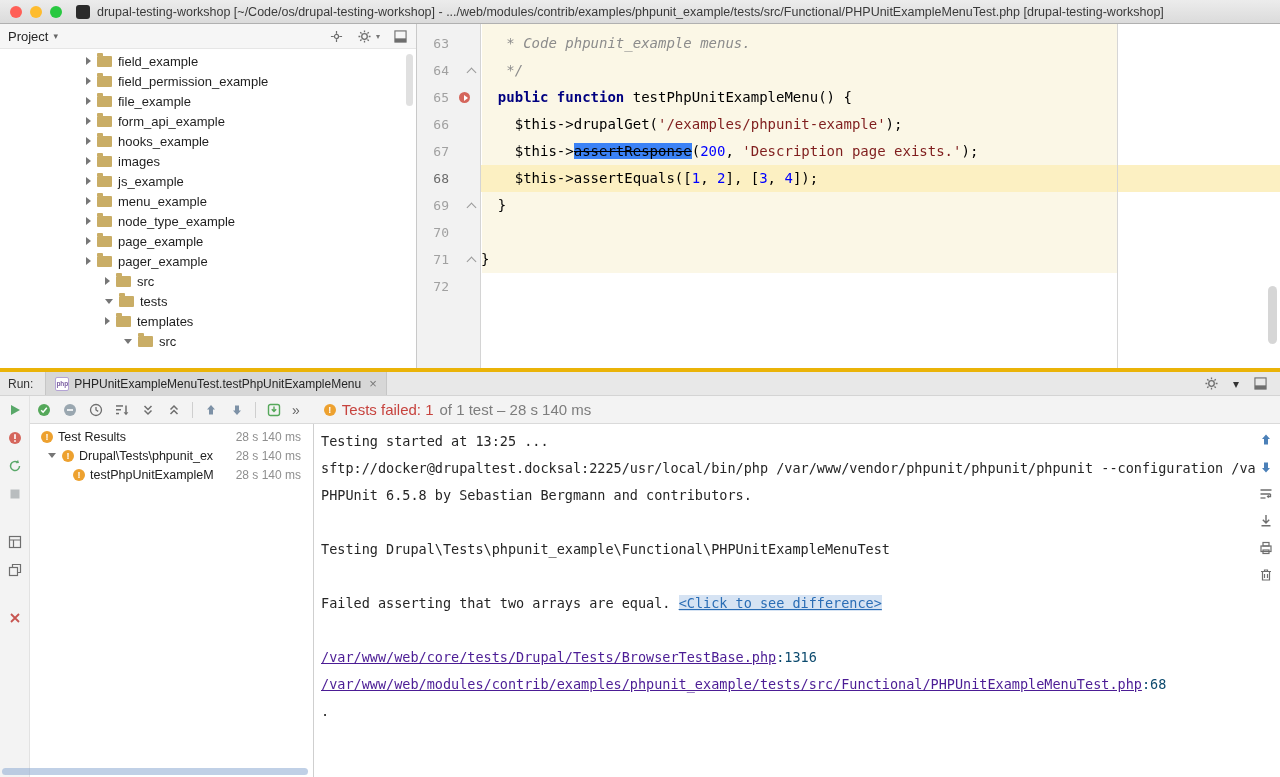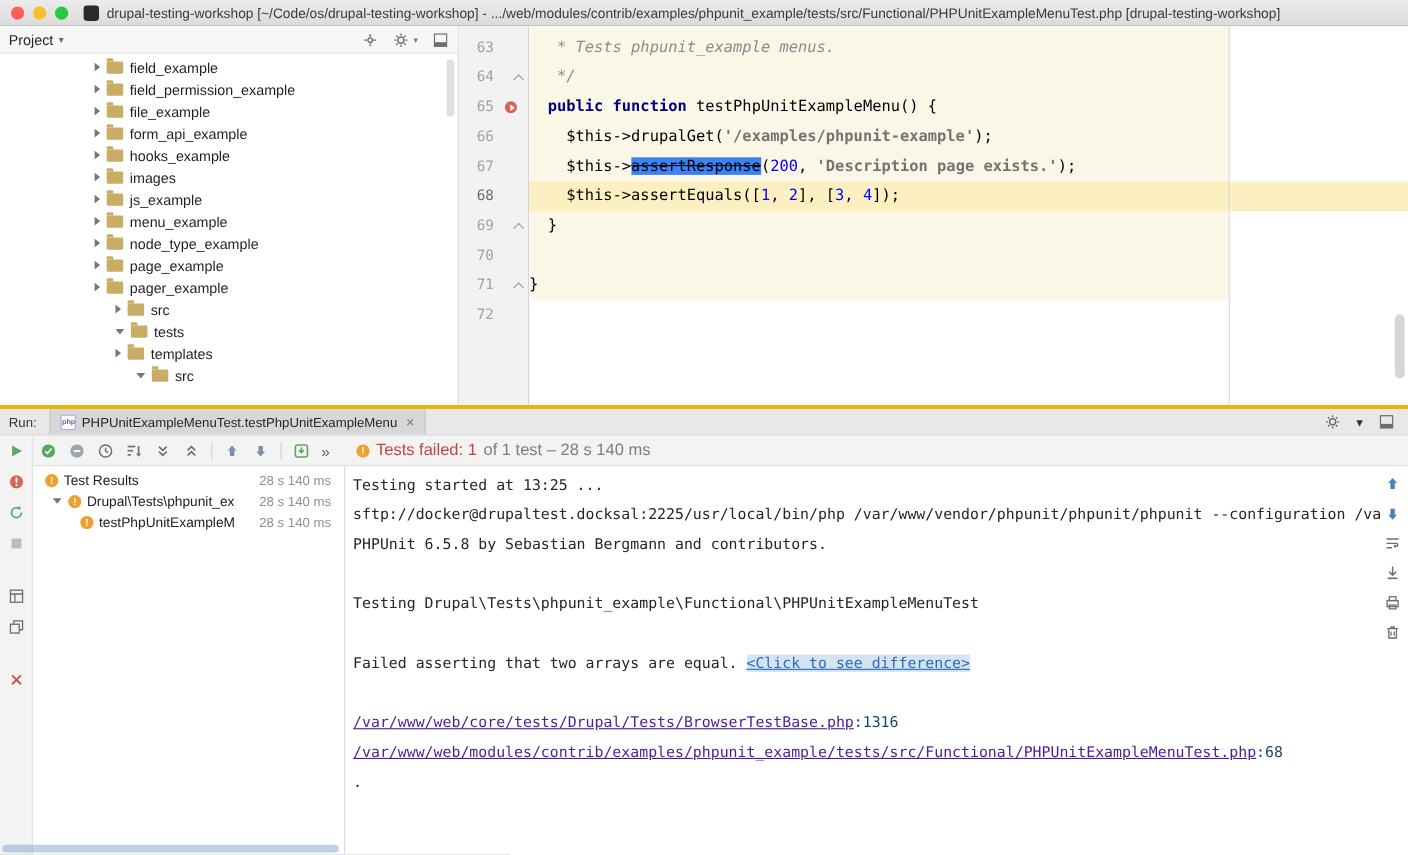--- a/index.html
+++ b/index.html
@@ -45,21 +45,21 @@
   .lnum{width:40px;flex:0 0 40px;text-align:right;padding-right:8px;color:#a1a1a1;font-size:13px;}
   .lnum.cur{color:#6b6b6b;}
   .gicon{width:24px;flex:0 0 24px;position:relative;}
   .gicon.fail::before{content:"";position:absolute;left:2px;top:8px;width:11px;height:11px;border-radius:50%;background:#d5665c;}
   .gicon.fail::after{content:"";position:absolute;left:6.5px;top:10.5px;border-left:4px solid #fff;border-top:3px solid transparent;border-bottom:3px solid transparent;}
   .gicon.fold::before{content:"";position:absolute;right:6px;top:12px;width:6px;height:6px;border-left:1.5px solid #9a9a9a;border-top:1.5px solid #9a9a9a;transform:rotate(45deg);}
   .ecode{flex:1;white-space:pre;color:#000;}
   .eline.hl .ecode{background:#fcf0c2;}
   .tok-comment{color:#8c8c8c;font-style:italic;}
   .tok-keyword{color:#000080;font-weight:bold;}
-  .tok-string{color:#737373;font-weight:bold;}
+  .tok-string{color:#7f1d1d;font-weight:normal;}
   .tok-number{color:#0000ff;}
   .tok-deprecated{background:#3b82f6;text-decoration:line-through;}
   .escroll{position:absolute;right:3px;top:262px;width:9px;height:58px;border-radius:5px;background:rgba(0,0,0,.16);z-index:4;}
 
   
   .runpanel{flex:1 1 auto;display:flex;flex-direction:column;border-top:4px solid #eab308;min-height:0;}
   .runtabs{height:24px;flex:0 0 24px;background:#e8e8e8;border-bottom:1px solid #d4d4d4;display:flex;align-items:center;padding-left:8px;font-size:12px;color:#333;}
   .runlabel{margin-right:12px;}
   .runtab{height:100%;display:flex;align-items:center;gap:5px;padding:0 9px;background:#d7d7d7;border-left:1px solid #c6c6c6;border-right:1px solid #c6c6c6;color:#262626;}
   .phpicon{width:14px;height:14px;background:#fff;border:1px solid #b3a3d4;border-radius:2px;color:#7a5fa0;font-size:6.5px;font-weight:bold;display:flex;align-items:center;justify-content:center;flex:0 0 auto;}
@@ -223,21 +223,21 @@
     </div>
 
     <div class="editor">
       <div class="egutter-bg"></div>
       <div class="escope"></div>
       <div class="eguide"></div>
       <div class="elines">
           <div class="eline">
             <span class="lnum">63</span>
             <span class="gicon"></span>
-            <span class="ecode"><span class="tok-comment">   * Tests phpunit_example menus.</span></span>
+            <span class="ecode"><span class="tok-comment">   * Code phpunit_example menus.</span></span>
           </div>
           <div class="eline">
             <span class="lnum">64</span>
             <span class="gicon fold"></span>
             <span class="ecode"><span class="tok-comment">   */</span></span>
           </div>
           <div class="eline">
             <span class="lnum">65</span>
             <span class="gicon fail"></span>
             <span class="ecode"><span>  </span><span class="tok-keyword">public function</span><span> testPhpUnitExampleMenu() {</span></span>

